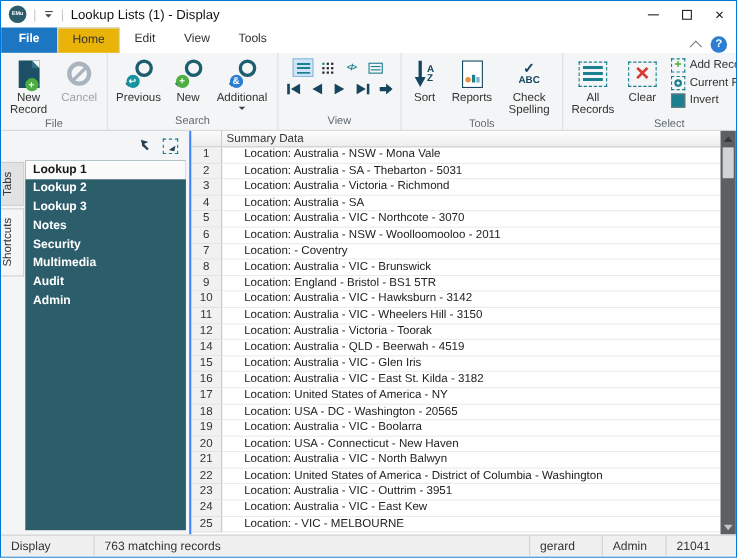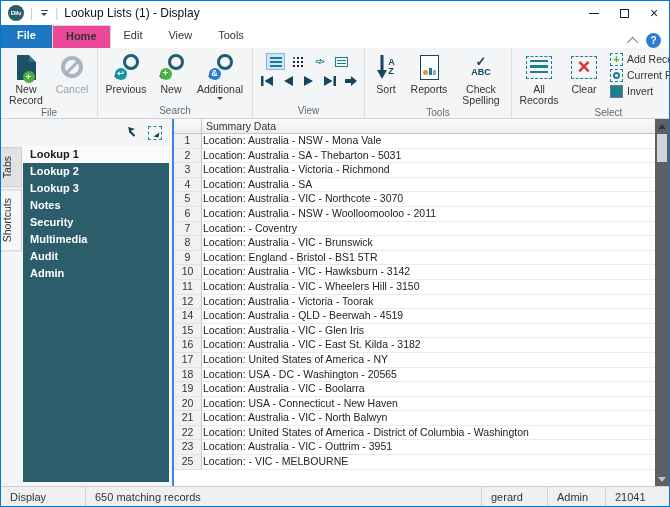--- a/index.html
+++ b/index.html
@@ -22,21 +22,21 @@
   .win-controls { margin-left:auto; display:flex; height:100%; }
   .win-btn { width:30px; height:100%; display:flex; align-items:center; justify-content:center; color:#222; }
   .win-btn .min-bar { width:10px; height:1px; background:#222; }
   .win-btn .max-box { width:9px; height:9px; border:1px solid #222; }
   .win-btn.close { font-size:14px; line-height:1; }
 
   
   .tabrow { height:23px; background:#fff; display:flex; align-items:flex-end; flex:0 0 auto; position:relative; }
   .tab-file { background:var(--file-tab); color:#fff; font-weight:bold; padding:4px 16px 5px; height:23px; }
   .tab { padding:4px 13px 5px; color:#333; height:23px; }
-  .tab.active { background:#ec4899; border:1px solid #d5d9dc; border-bottom:none;font-weight:bold; }
+  .tab.active { background:#eab308; border:1px solid #d5d9dc; border-bottom:none; }
   .tab-right { margin-left:auto; display:flex; align-items:center; gap:8px; padding-right:8px; }
   .chevron-up { width:8px; height:8px; border-left:1.5px solid #777; border-top:1.5px solid #777;
                 transform:rotate(45deg) translateY(2px); }
   .help-btn { width:15px; height:15px; border-radius:50%; background:var(--icon-blue); color:#fff;
               font-size:10px; font-weight:bold; display:flex; align-items:center; justify-content:center; }
 
   
   .ribbon { height:71px; background:#f4f5f6; border-bottom:1px solid #d0d4d8; display:flex; flex:0 0 auto; }
   .rgroup { display:flex; flex-direction:column; padding:1px 2px 0; position:relative; }
   .rgroup + .rgroup { border-left:1px solid #dcdfe2; }
@@ -121,21 +121,21 @@
   .main { flex:1; display:flex; min-width:0; border-left:2px solid #3b82f6; background:#fff; }
   .table-area { flex:1; display:flex; flex-direction:column; min-width:0; overflow:hidden; }
   .thead { display:flex; height:15px; flex:0 0 auto; }
   .corner { width:28px; flex:0 0 auto; background:linear-gradient(#fbfbfb,#ececec); border-right:1px solid #c6c6c6; border-bottom:1px solid #c6c6c6; }
   .htext { flex:1; background:linear-gradient(#fdfdfd,#ededed); border-bottom:1px solid #c6c6c6;
            font-size:10.5px; color:#333; padding-left:4px; line-height:14px; white-space:nowrap; }
   .rows { flex:1; overflow:hidden; }
   .trow { display:flex; height:14.6px; }
   .tnum { width:28px; flex:0 0 auto; background:#f1f1f1; border-right:1px solid #c6c6c6; border-bottom:1px solid #e2e2e2;
           font-size:10.5px; color:#333; text-align:center; line-height:13.5px; }
-  .tcell { flex:1; border-bottom:1px solid #ebebeb; font-size:10.5px; color:#222; padding-left:1px;
+  .tcell { flex:1; border-bottom:1px solid #ebebeb; font-size:10.5px; color:#222; padding-left:20px;
            line-height:13.5px; white-space:nowrap; overflow:hidden; }
   .scrollbar { width:14px; flex:0 0 auto; background:#5d6063; display:flex; flex-direction:column; align-items:center; }
   .sb-arrow { height:14px; display:flex; align-items:center; justify-content:center; width:100%; }
   .sb-up { width:0; height:0; border-left:4px solid transparent; border-right:4px solid transparent; border-bottom:5px solid #35383a; }
   .sb-thumb { width:10px; height:28px; background:#d2d3d4; margin-top:1px; }
   .sb-spacer { flex:1; }
   .sb-down { width:0; height:0; border-left:4px solid transparent; border-right:4px solid transparent; border-top:5px solid #c3c4c5; }
 
   
   .statusbar { height:20px; background:#f0f0f0; border-top:1px solid #cfcfcf; display:flex; align-items:center; flex:0 0 auto; font-size:11px; color:#333; }
@@ -525,20 +525,24 @@
             <div class="trow">
               <div class="tnum">22</div>
               <div class="tcell">Location: United States of America - District of Columbia - Washington</div>
             </div>
 
             <div class="trow">
               <div class="tnum">23</div>
               <div class="tcell">Location: Australia - VIC - Outtrim - 3951</div>
             </div>
 
+            <div class="trow">
+              <div class="tnum">24</div>
+              <div class="tcell">Location: Australia - VIC - East Kew</div>
+            </div>
 
             <div class="trow">
               <div class="tnum">25</div>
               <div class="tcell">Location: - VIC - MELBOURNE</div>
             </div>
           </div>
       </div>
       <div class="scrollbar">
         <div class="sb-arrow">
             <div class="sb-up"></div>
@@ -547,19 +551,19 @@
         <div class="sb-spacer"></div>
         <div class="sb-arrow">
             <div class="sb-down"></div>
           </div>
       </div>
     </div>
   </div>
 
   <div class="statusbar">
     <div class="st-cell st-mode">Display</div>
-    <div class="st-cell st-sep st-fill">650 matching records</div>
+    <div class="st-cell st-sep st-fill">763 matching records</div>
     <div class="st-cell st-sep st-user">gerard</div>
     <div class="st-cell st-sep st-group">Admin</div>
     <div class="st-cell st-sep st-num">21041</div>
   </div>
 
 </div>
 
 </body></html>

